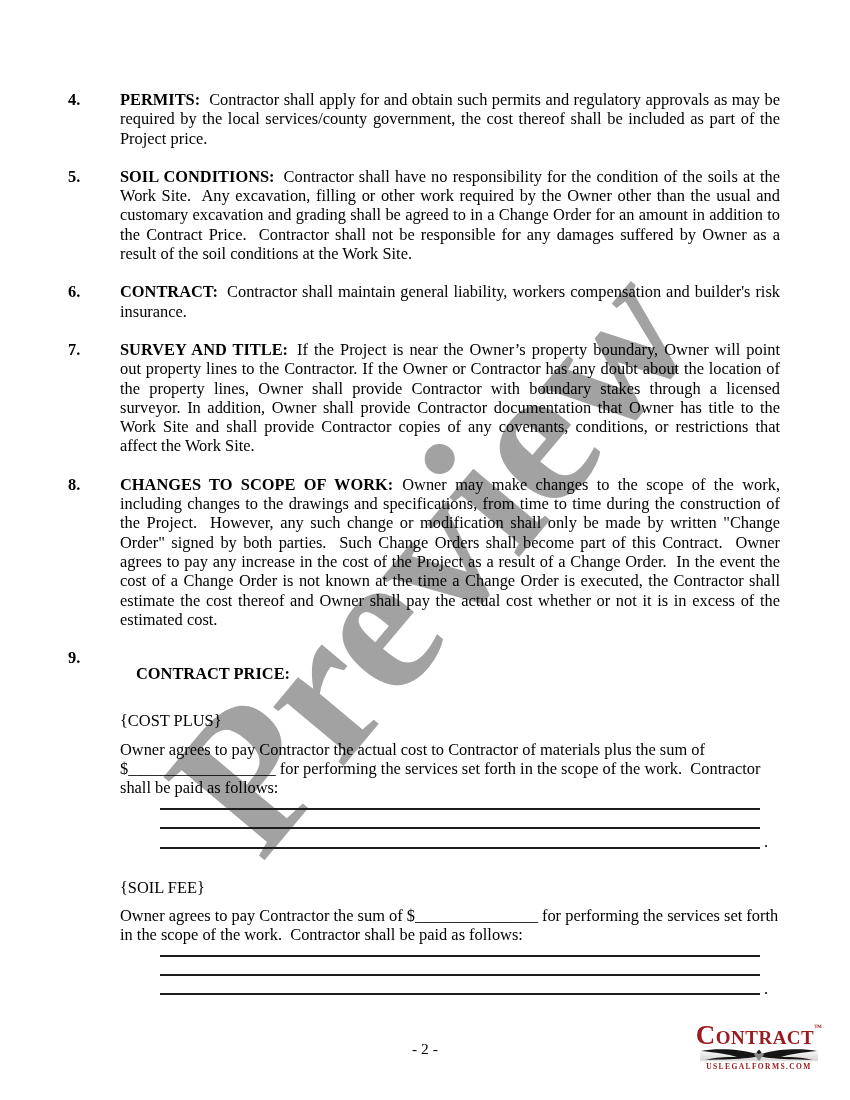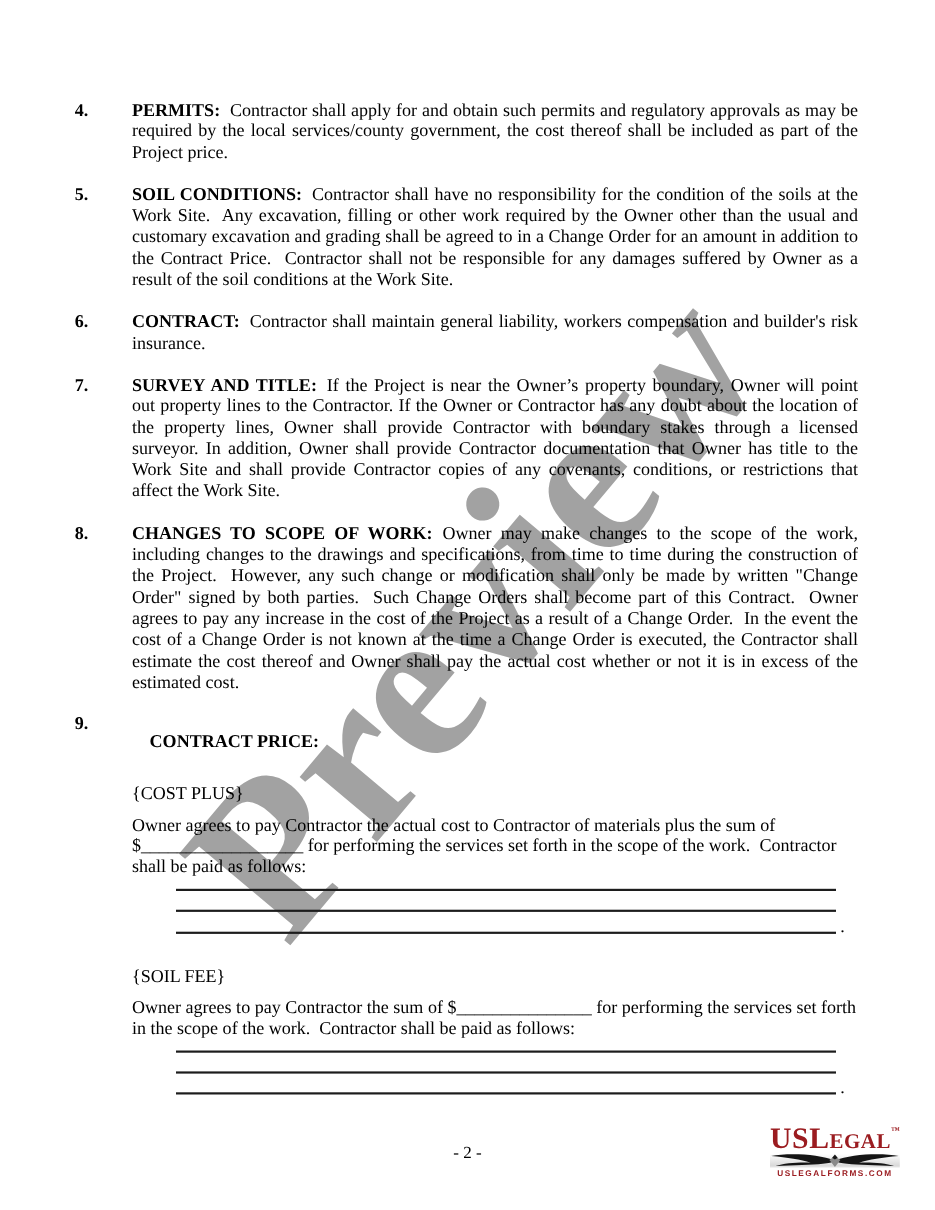--- a/index.html
+++ b/index.html
@@ -94,21 +94,21 @@
     color: #9b1c20;
     letter-spacing: 0;
   }
   .logo .wings {
     margin: 0 auto;
     width: 118px; height: 13px;
     background: linear-gradient(#ffffff 0%, #d8d8d8 85%, #ffffff 100%);
   }
   .logo .site {
     margin-top: 1px;
-    font-family: Liberation Sans, sans-serif;
+    font-family: Liberation Serif, serif;
     font-weight: bold;
     font-size: 7.5px;
     letter-spacing: 1.4px;
     color: #9b1c20;
   }
 </style>
 </head>
 <body>
 
 <div class="page">
@@ -182,21 +182,21 @@
             </div>
         </div>
       </div>
     </div>
 
   </div>
 
   <div class="page-number">- 2 -</div>
 
   <div class="logo">
-    <div class="wordmark"><span>USLegal</span><span class="tm">™</span></div>
+    <div class="wordmark"><span>Contract</span><span class="tm">™</span></div>
     <div class="wings">
       <svg width="118" height="13" viewBox="0 0 118 13" xmlns="http://www.w3.org/2000/svg">
         <path fill="#151515" d="M59 6 C44 0 16 -1 1 2 C16 3.5 28 5 37 8 C26 7.5 13 8.5 5 11 C22 10.5 38 10 48 9 C53 8.6 57 7.6 59 6 Z"></path>
         <path fill="#151515" d="M59 6 C74 0 102 -1 117 2 C102 3.5 90 5 81 8 C92 7.5 105 8.5 113 11 C96 10.5 80 10 70 9 C65 8.6 61 7.6 59 6 Z"></path>
         <path fill="#8a8a8a" d="M59 2 L64 5.5 L59 12 L54 5.5 Z"></path>
         <path fill="#151515" d="M59 0.5 L61.5 3.5 L59 5 L56.5 3.5 Z"></path>
       </svg>
     </div>
     <div class="site">USLEGALFORMS.COM</div>
   </div>

